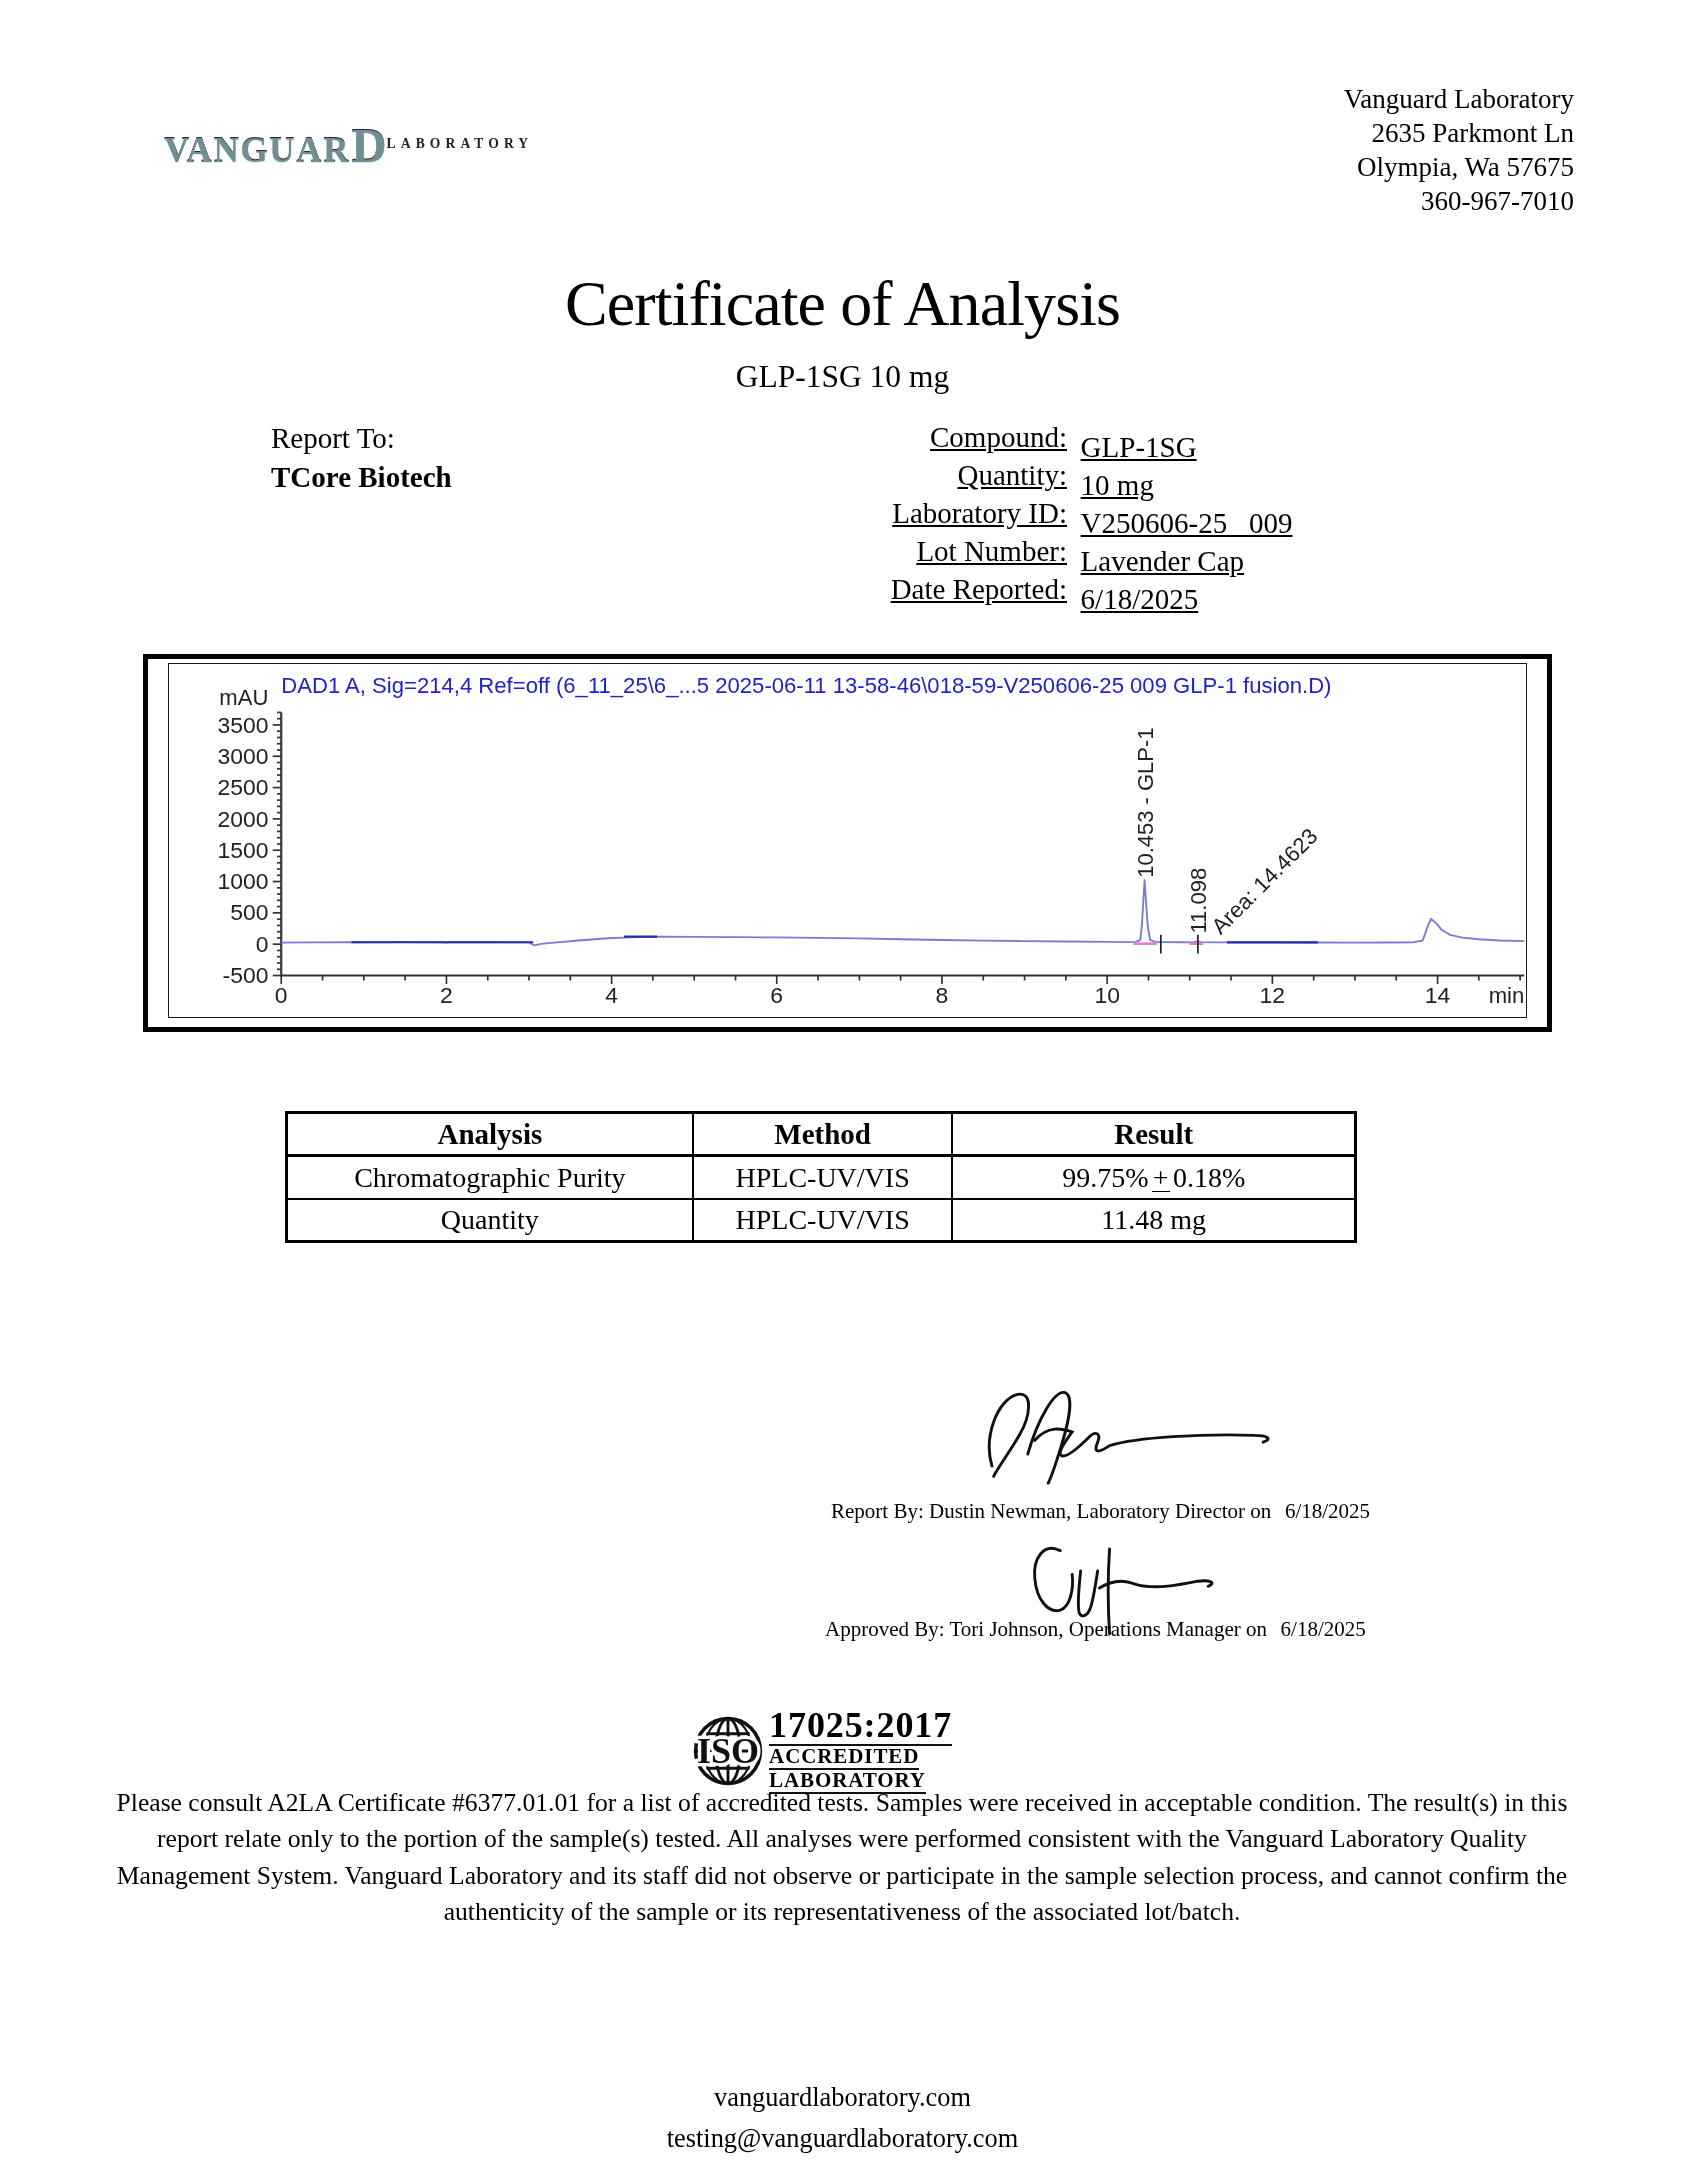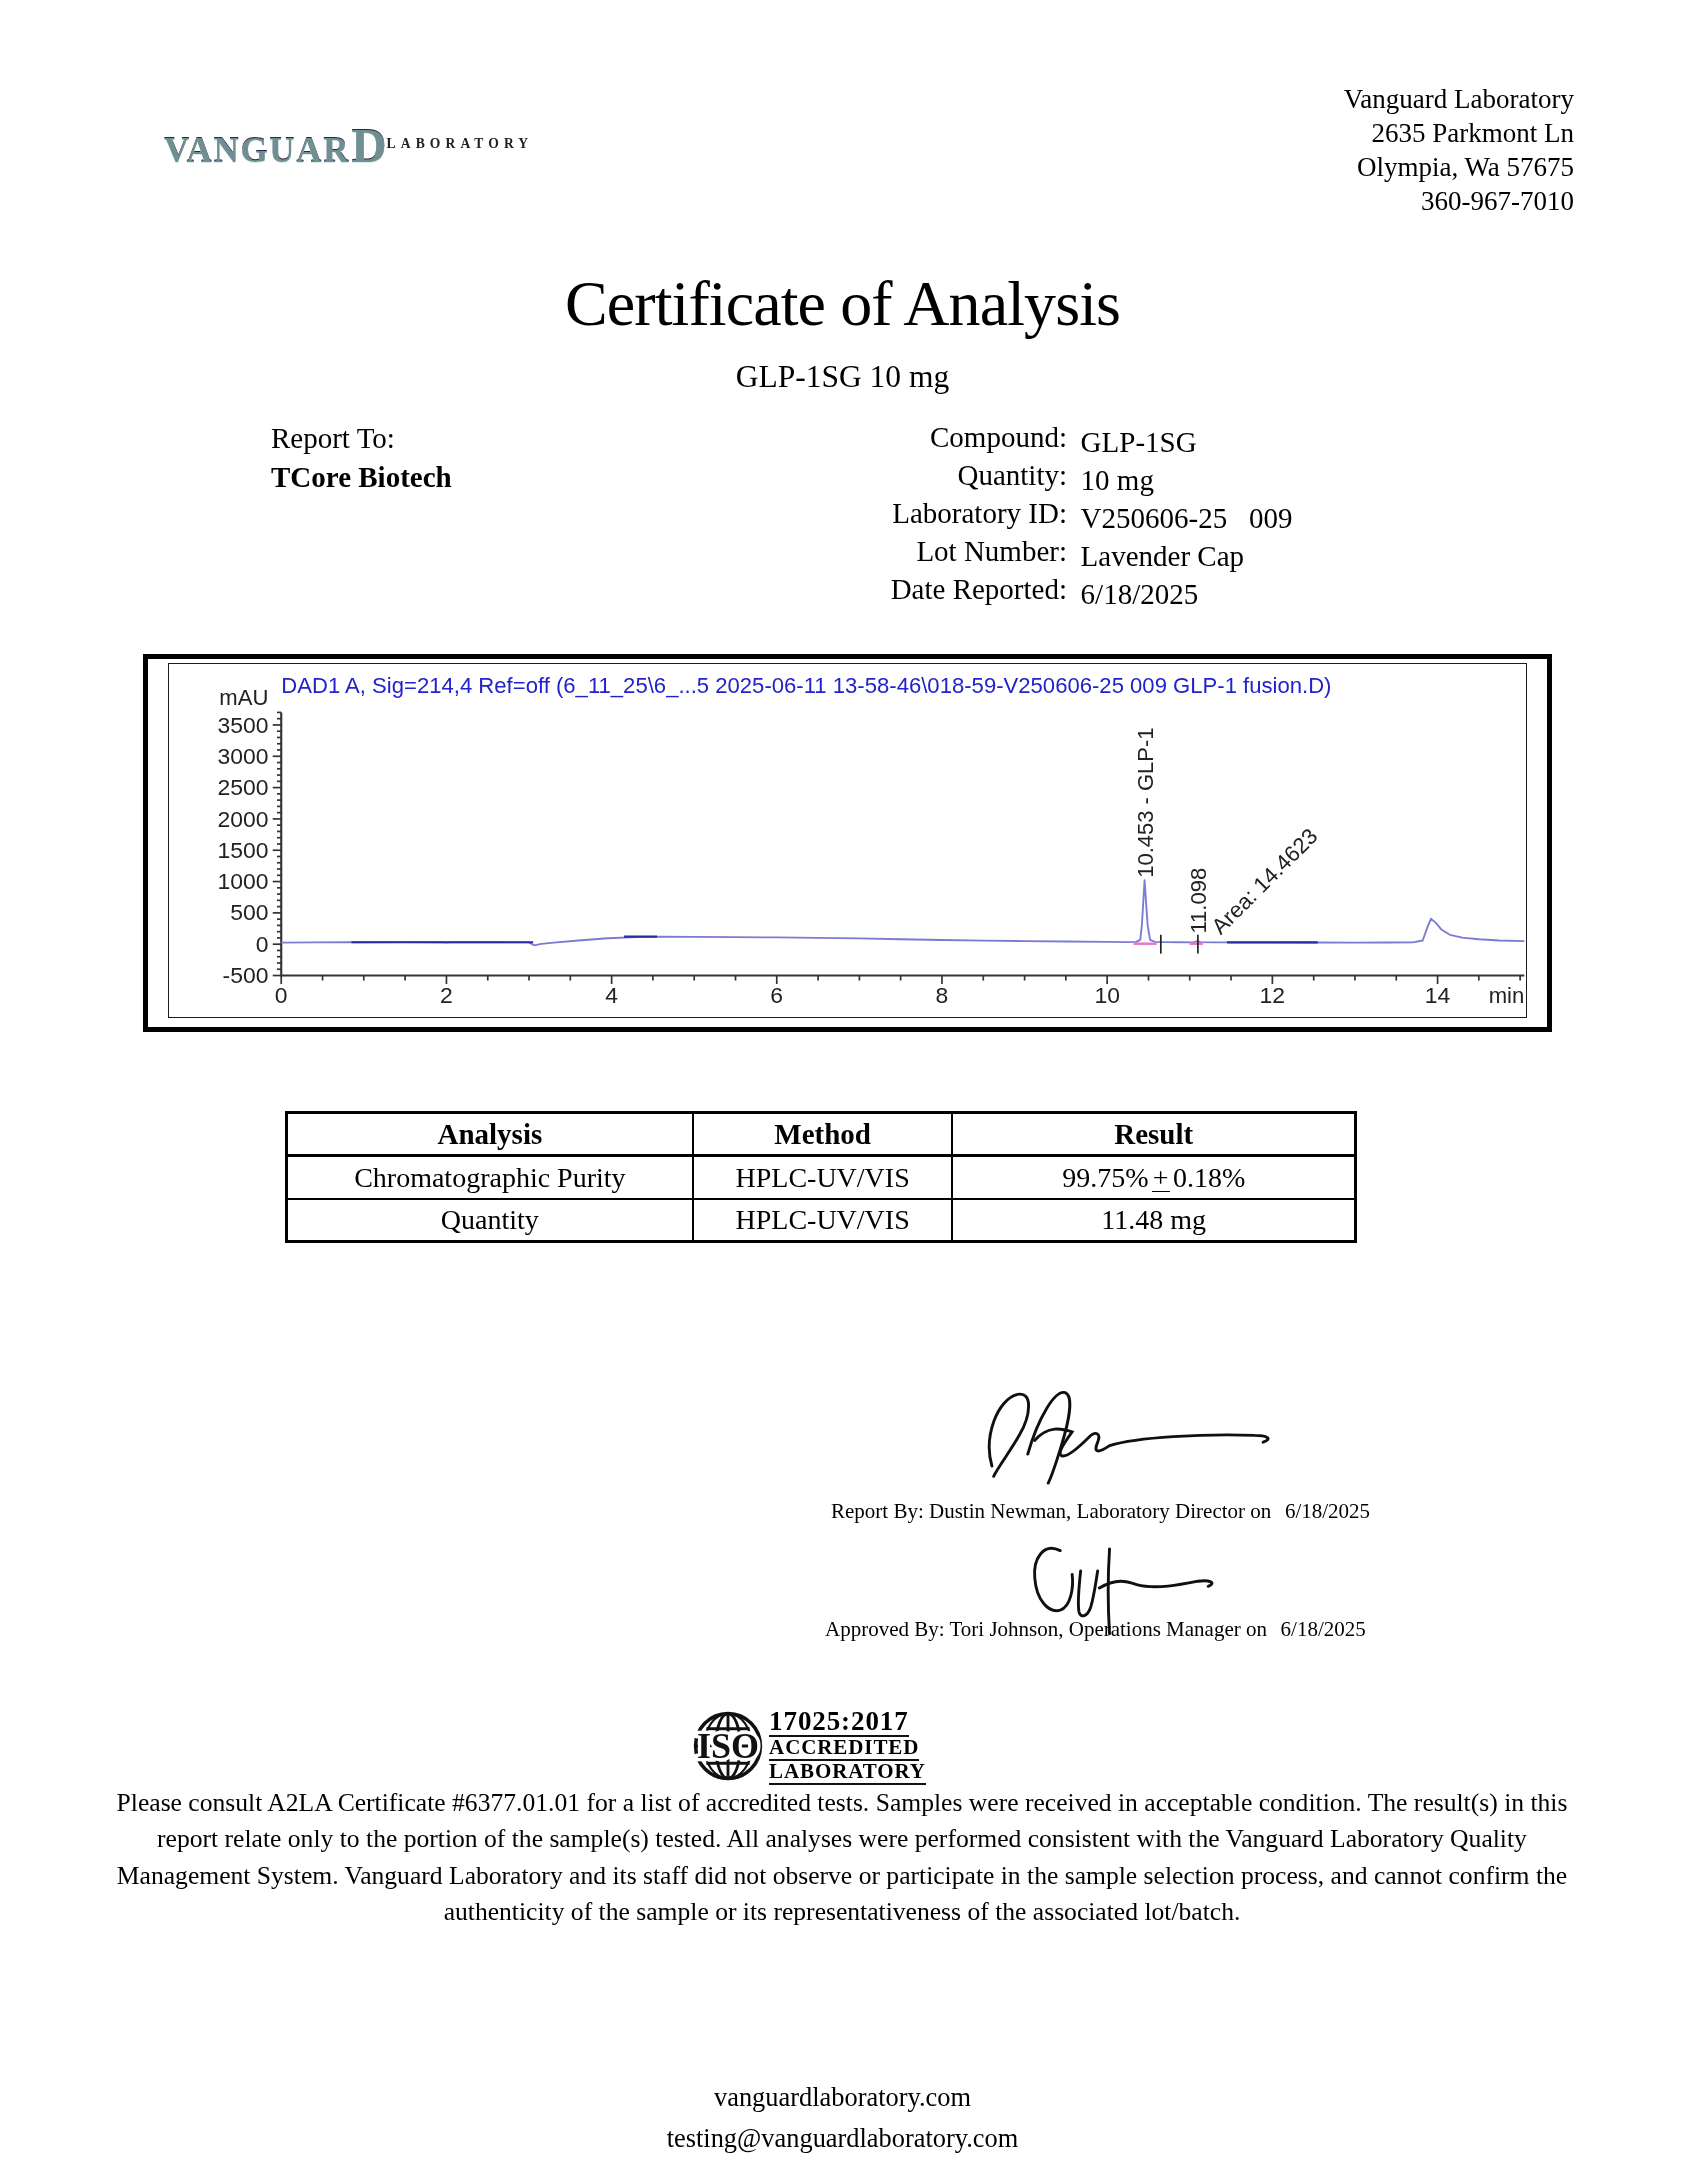--- a/index.html
+++ b/index.html
@@ -25,21 +25,21 @@
   
   .title{position:absolute;top:267px;left:0;width:100%;text-align:center;
          font-size:64px;letter-spacing:-0.9px;}
   .subtitle{position:absolute;top:359px;left:0;width:100%;text-align:center;
             font-size:31.5px;}
 
   
   .report-to{position:absolute;left:271px;top:419px;font-size:29px;line-height:39px;}
   .report-to .client{font-weight:bold;}
   .info{position:absolute;left:511px;top:418px;font-size:29px;}
-  .info-row{display:flex;height:38px;align-items:center;line-height:38px;}
+  .info-row{display:flex;height:38px;align-items:flex-start;line-height:38px;text-decoration:underline;}
   .info-label{flex:0 0 556px;text-align:right;}
   .info-value{margin-left:13.6px;white-space:pre;margin-top:10px;}
 
   
   .chart-outer{position:absolute;left:143px;top:654px;width:1409px;height:378px;
                border:5.1px solid #000;box-sizing:border-box;background:#fff;}
   .chart-inner{position:absolute;left:19.6px;top:4.3px;width:1359px;height:355px;
                border:1.7px solid #1a1a1a;box-sizing:border-box;}
   .chart-inner svg{position:absolute;left:0;top:0;width:100%;height:100%;}
   .chart-inner svg text{font-family:"Liberation Sans","DejaVu Sans",sans-serif;}
@@ -58,21 +58,21 @@
   
   .sig{position:absolute;}
   .sig path{fill:none;stroke:#101010;stroke-width:3.4;stroke-linecap:round;}
   .sig-line{position:absolute;font-size:21px;white-space:nowrap;}
   .sig-date{margin-left:13.6px;}
 
   
   .iso{position:absolute;left:692px;top:1707px;display:flex;align-items:center;}
   .iso-globe{width:72px;height:72px;}
   .iso-text{margin-left:5.1px;font-weight:bold;line-height:1.04;}
-  .iso-text .l1{font-size:27px;border-bottom:2.6px solid #111;letter-spacing:0.9px;}
+  .iso-text .l1{font-size:36px;border-bottom:2.6px solid #111;letter-spacing:0.9px;}
   .iso-text .l2,.iso-text .l3{font-size:21px;border-bottom:2.6px solid #111;
       letter-spacing:0.9px;}
   .iso-text div{width:fit-content;}
 
   
   .disclaimer{position:absolute;left:102px;top:1785px;width:1480px;
               text-align:center;font-size:25.6px;line-height:1.42;}
   .footer{position:absolute;left:0;top:2077px;width:100%;text-align:center;
           font-size:26.4px;line-height:41px;}
 </style>

